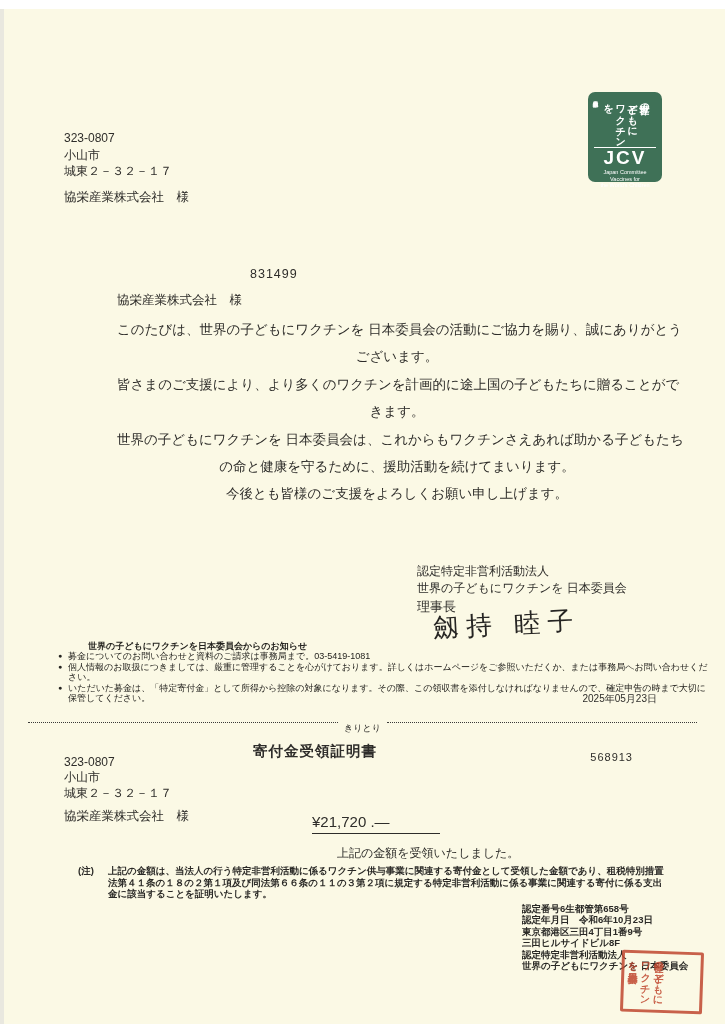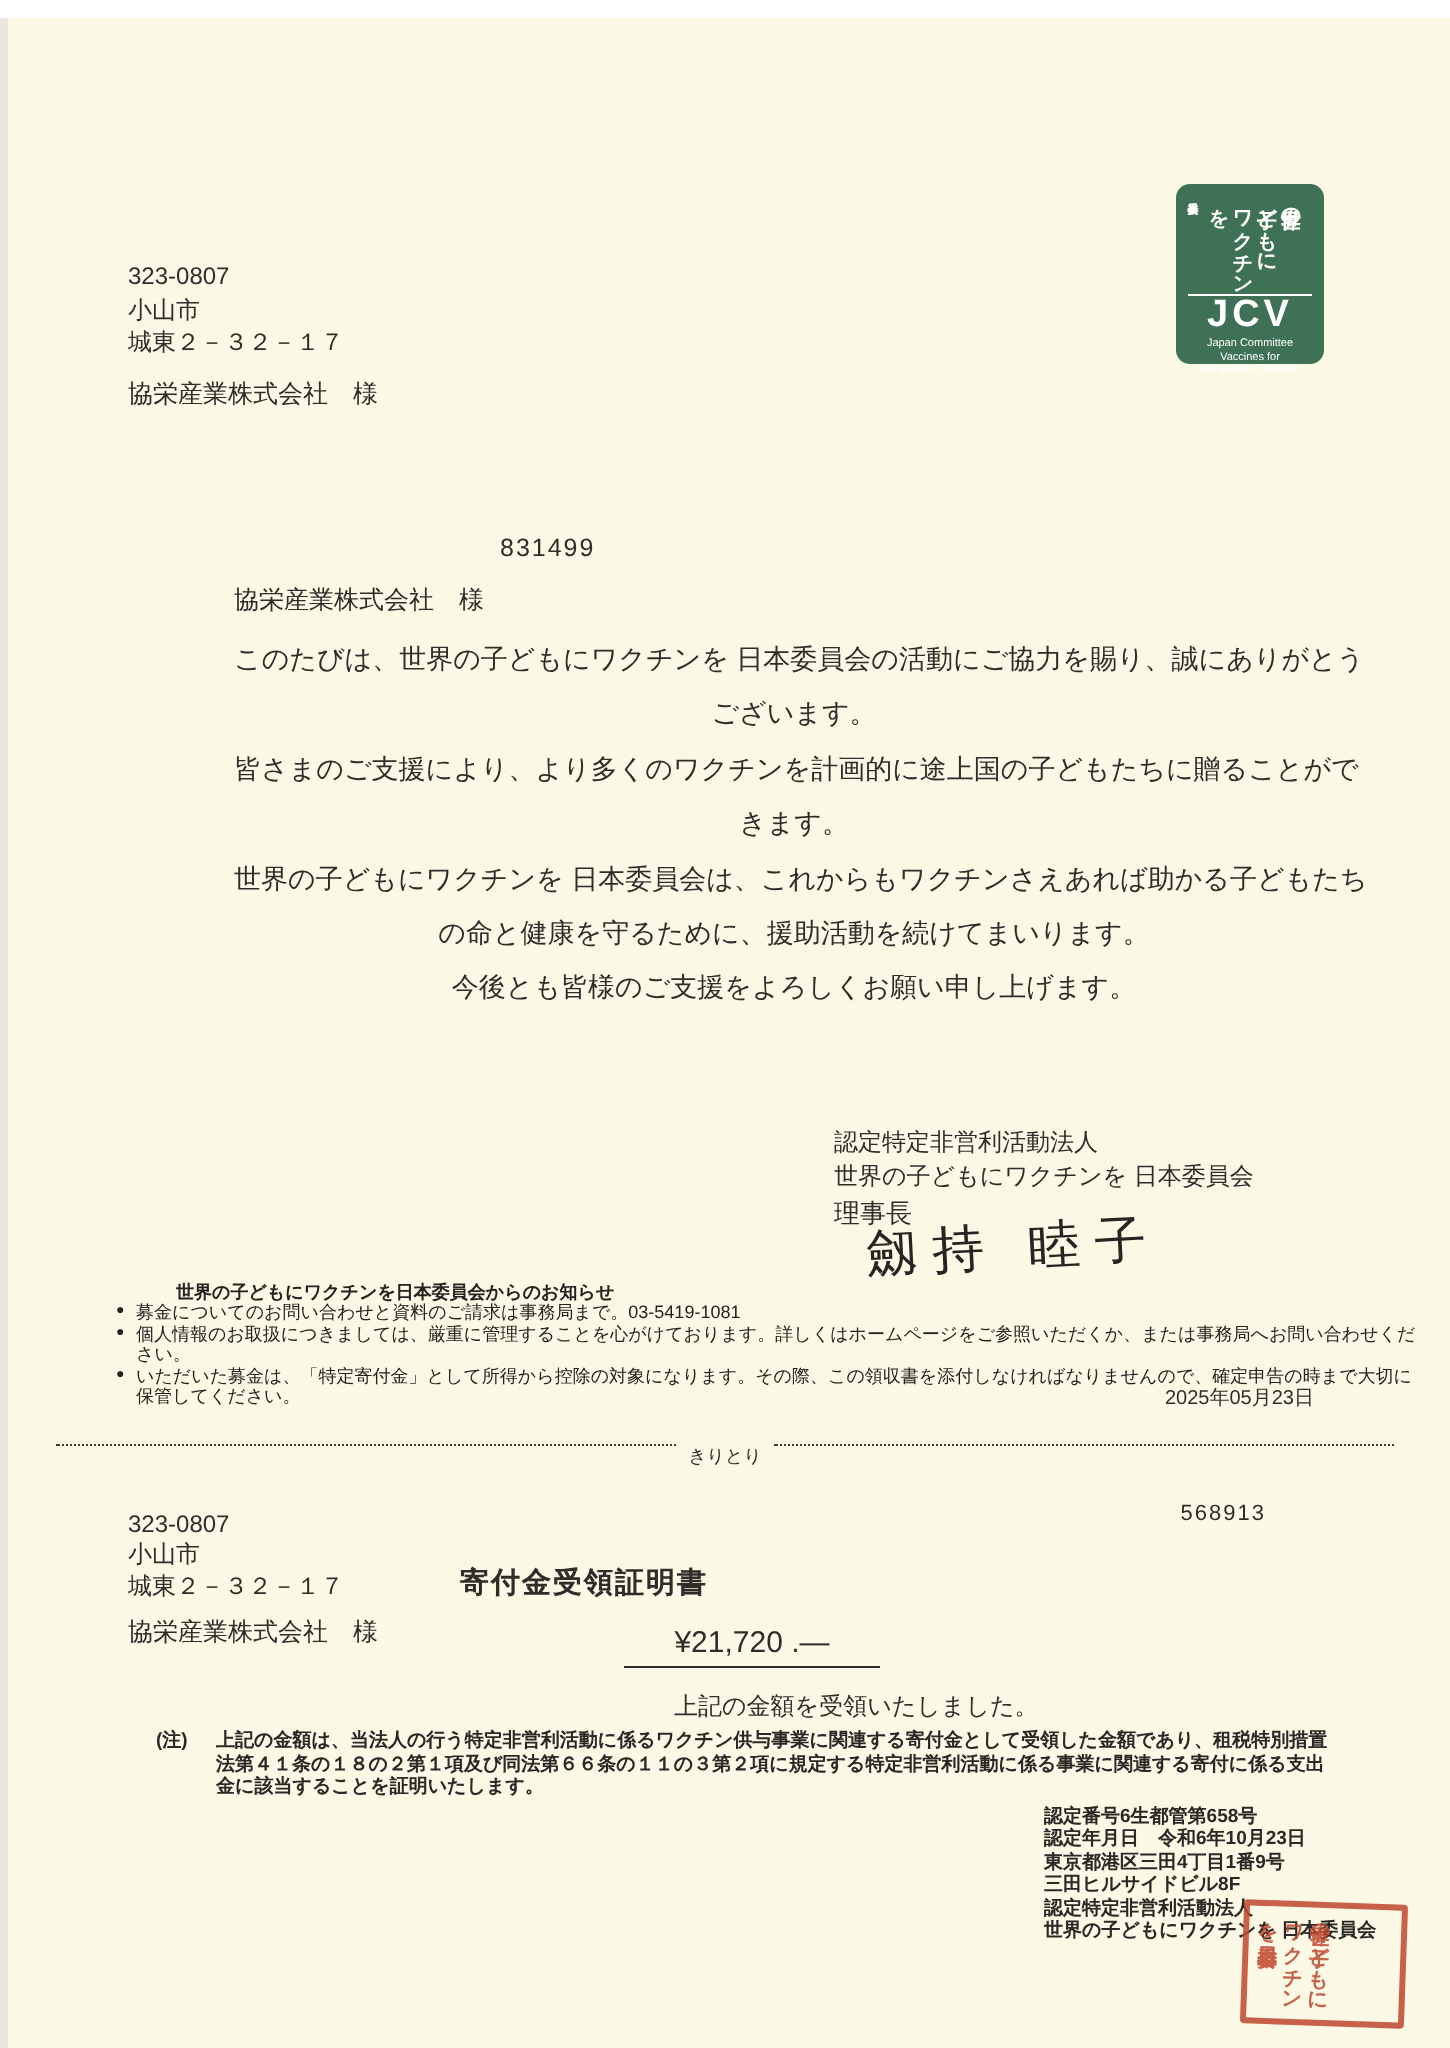--- a/index.html
+++ b/index.html
@@ -44,25 +44,25 @@
   .notice-item .bullet{width:10px;font-size:7px;line-height:10.4px;}
   .notice-item .txt{flex:1;}
 
   
   #cutline{left:28px;top:722px;width:669px;display:flex;align-items:flex-start;gap:6px;font-size:9px;}
   #cutline .dash{flex:1;border-top:1.5px dotted #3a3a38;height:0;}
 
   
   #receipt-date{right:68px;top:692px;font-size:10px;}
   #receipt-number{right:92px;top:751px;font-size:11px;letter-spacing:1px;}
-  #receipt-title{left:230px;top:742px;width:170px;font-size:14.5px;
-                 font-weight:bold;letter-spacing:1px;margin-top:40px;}
+  #receipt-title{left:230px;top:742px;width:170px;text-align:center;font-size:14.5px;
+                 font-weight:bold;letter-spacing:1px;}
   #recipient-bottom{left:64px;top:755px;font-size:12px;line-height:15.3px;}
   #recipient-bottom .name{margin-top:8px;font-size:12.5px;}
-  #amount{left:312px;top:813px;width:128px;text-align:center;font-size:15px;
+  #amount{left:312px;top:813px;width:128px;text-align:left;font-size:15px;
           border-bottom:1.5px solid #2e2d2a;padding-bottom:3px;}
   #amount-note{left:337px;top:845px;font-size:12px;}
   #legal-note{left:78px;top:865px;width:592px;font-size:9.5px;line-height:11.6px;
               display:flex;font-weight:bold;color:#2a2926;}
   #legal-note .note-label{width:30px;}
   #legal-note .note-text{flex:1;}
   #issuer{left:522px;top:903px;font-size:9.5px;line-height:11.4px;font-weight:bold;color:#2a2926;}
 
   
   #stamp{left:621px;top:951px;width:76px;height:56px;border:3px solid #c0472f;

